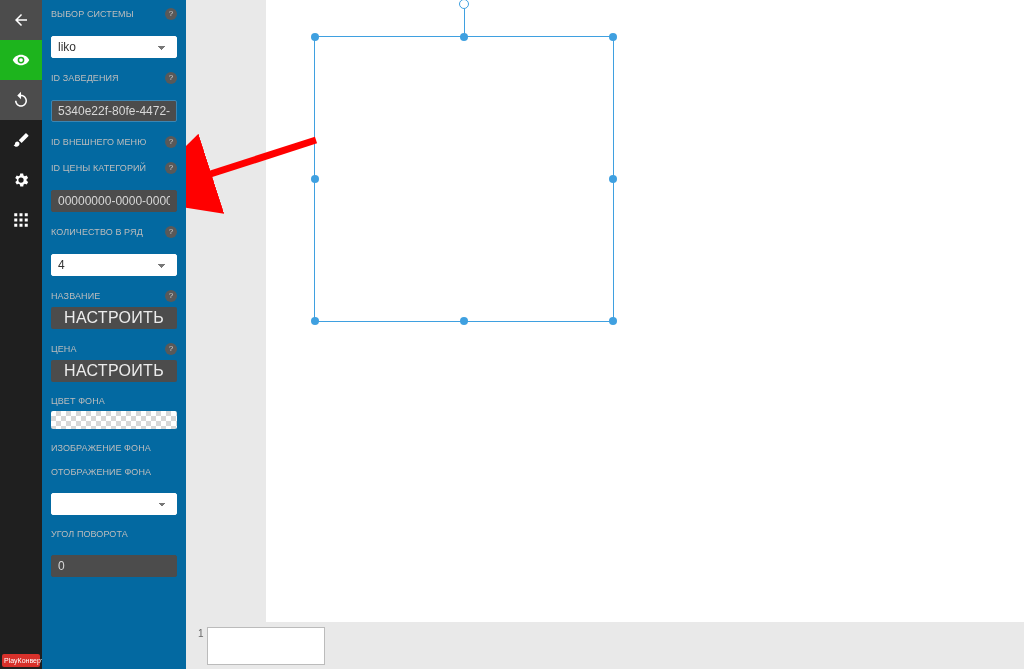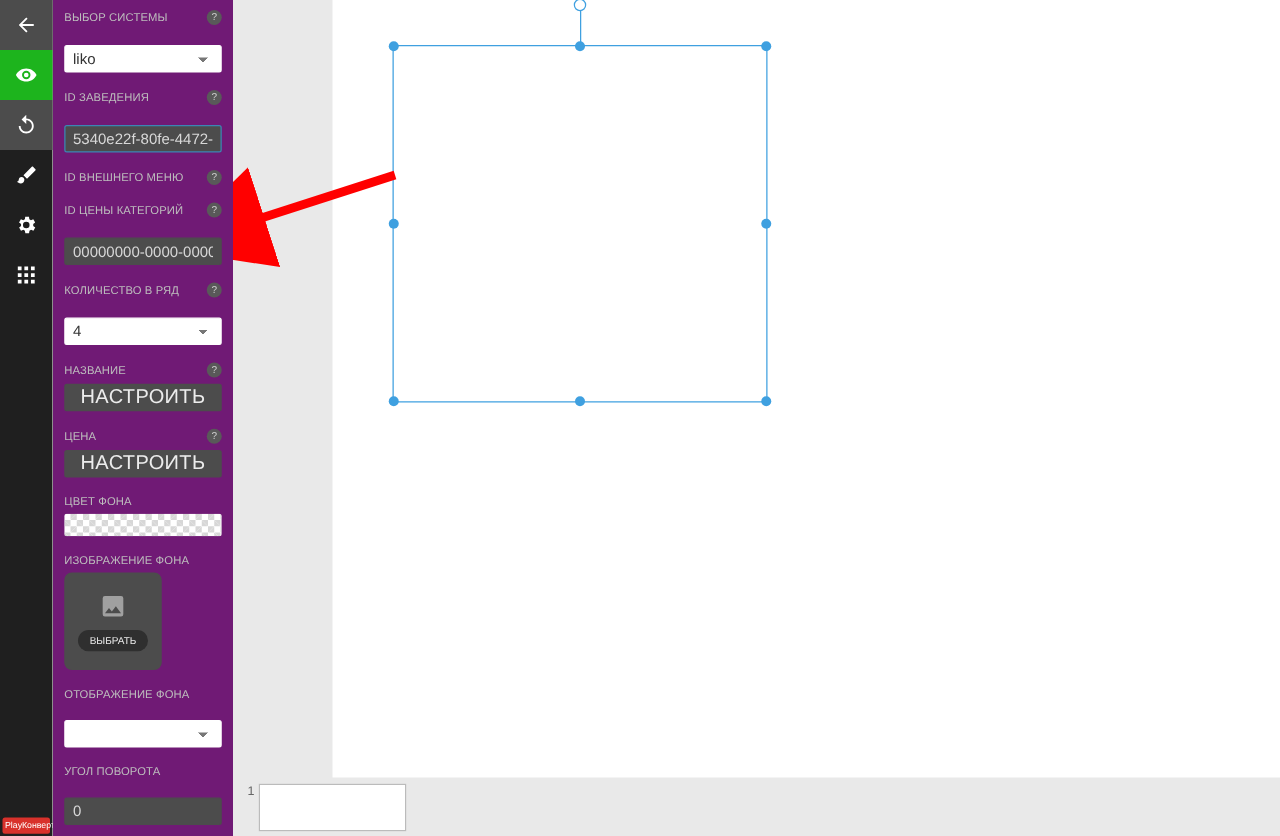--- a/index.html
+++ b/index.html
@@ -34,21 +34,21 @@
     padding: 3px 2px;
     margin-bottom: 2px;
     line-height: 1;
     text-align: left;
     border-radius: 2px;
   }
 
   
   .panel {
     width: 147px;
-    background: #701a75;
+    background: #0369a1;
     padding: 8px 9px;
     overflow-y: auto;
     color: #cfcfcf;
     font-size: 11px;
   }
   .field { margin-bottom: 14px; position: relative; }
   .field-label {
     font-size: 9px;
     color: #bdbdbd;
     letter-spacing: 0.1px;
@@ -322,26 +322,20 @@
     <div class="field">
       <div class="field-label">
         <span>ЦВЕТ ФОНА</span>
       </div>
       <div class="swatch"></div>
     </div>
 
     <div class="field">
       <div class="field-label">
         <span>ИЗОБРАЖЕНИЕ ФОНА</span>
-      </div>
-      <div class="image-box">
-        <svg viewBox="0 0 24 24">
-            <path d="M21 19V5a2 2 0 0 0-2-2H5a2 2 0 0 0-2 2v14a2 2 0 0 0 2 2h14a2 2 0 0 0 2-2zM8.5 13.5l2.5 3 3.5-4.5L19 18H5l3.5-4.5z"></path>
-          </svg>
-        <div class="pill">ВЫБРАТЬ</div>
       </div>
     </div>
 
     <div class="field">
       <div class="field-label">
         <span>ОТОБРАЖЕНИЕ ФОНА</span>
       </div>
       <select class="field-select">
         <option></option>
       </select>

